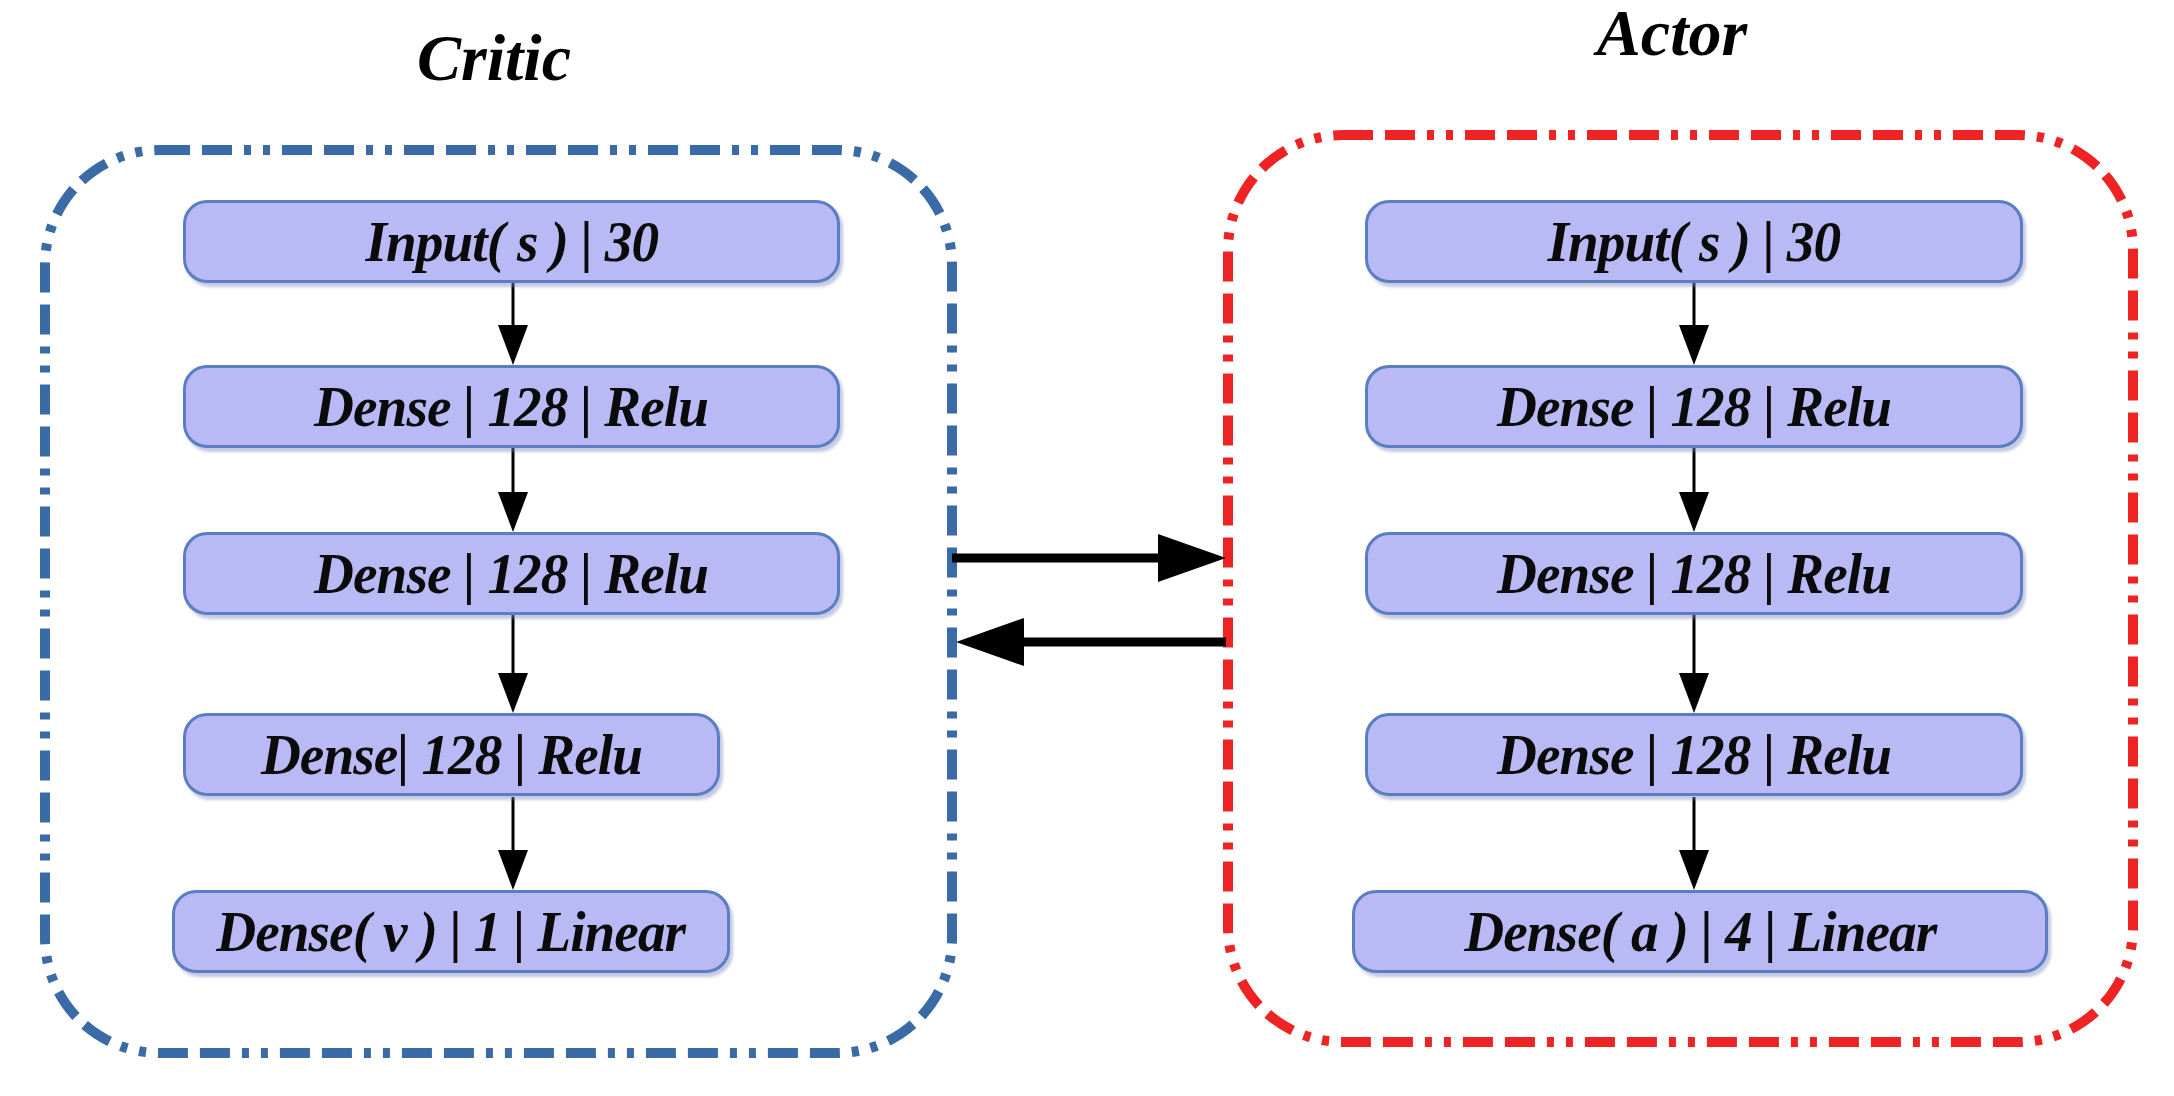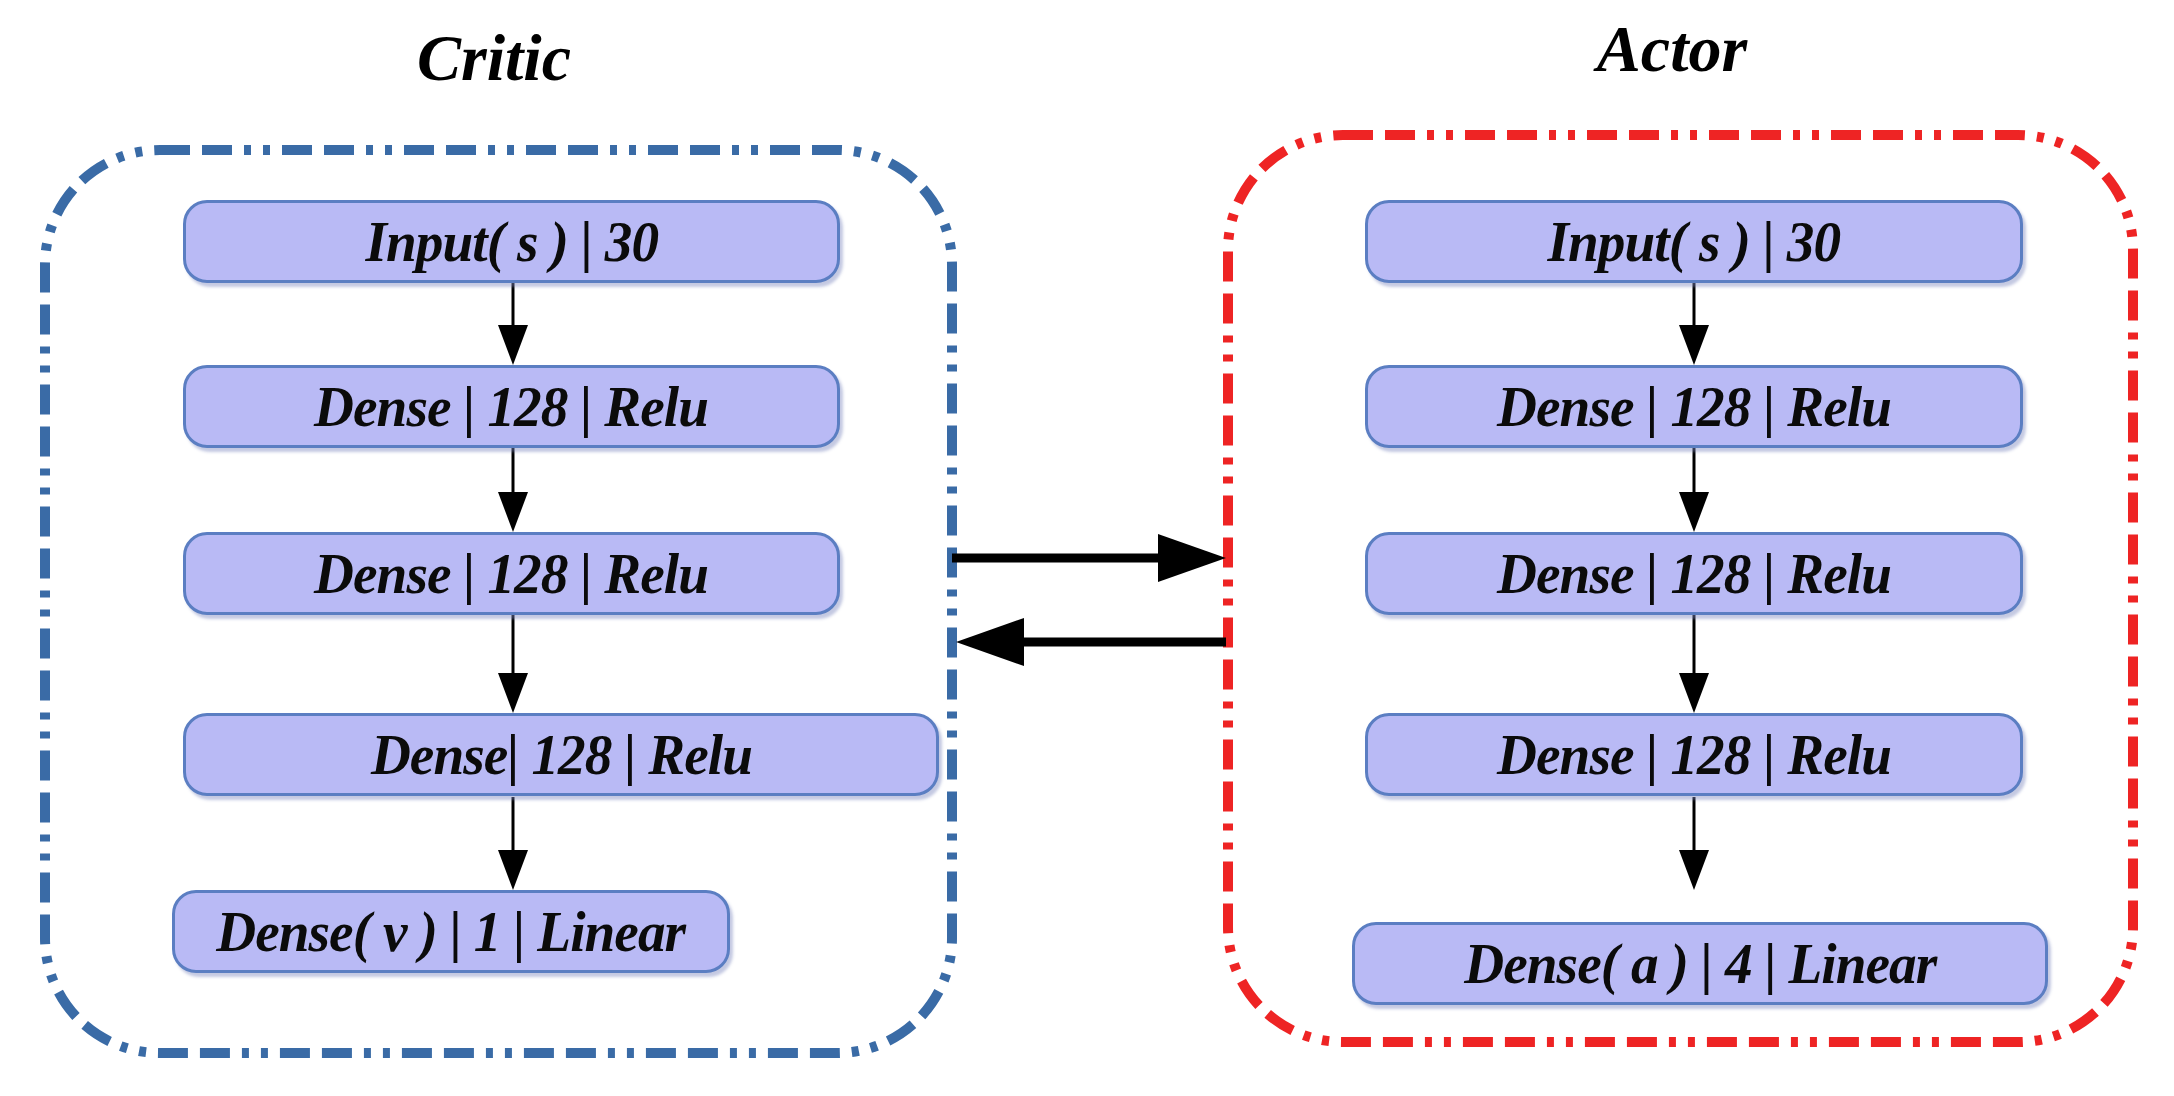--- a/index.html
+++ b/index.html
@@ -111,38 +111,38 @@
 
   <div class="layer-box" style="left:183px; top:200px; width:657px;">
     <span class="layer-text">Input( s ) | 30</span>
   </div>
   <div class="layer-box" style="left:183px; top:365px; width:657px;">
     <span class="layer-text">Dense | 128 | Relu</span>
   </div>
   <div class="layer-box" style="left:183px; top:532px; width:657px;">
     <span class="layer-text">Dense | 128 | Relu</span>
   </div>
-  <div class="layer-box" style="left:183px; top:713px; width:756px;">
+  <div class="layer-box" style="left:183px; top:713px; width:537px;">
     <span class="layer-text">Dense| 128 | Relu</span>
   </div>
   <div class="layer-box" style="left:172px; top:890px; width:558px;">
     <span class="layer-text">Dense( v ) | 1 | Linear</span>
   </div>
 
-  <div class="panel-title" style="left:1552px; top:16px;">Actor</div>
+  <div class="panel-title" style="left:1552px; top:0;">Actor</div>
 
   <div class="layer-box" style="left:1365px; top:200px; width:658px;">
     <span class="layer-text">Input( s ) | 30</span>
   </div>
   <div class="layer-box" style="left:1365px; top:365px; width:658px;">
     <span class="layer-text">Dense | 128 | Relu</span>
   </div>
   <div class="layer-box" style="left:1365px; top:532px; width:658px;">
     <span class="layer-text">Dense | 128 | Relu</span>
   </div>
   <div class="layer-box" style="left:1365px; top:713px; width:658px;">
     <span class="layer-text">Dense | 128 | Relu</span>
   </div>
-  <div class="layer-box" style="left:1352px; top:922px; width:696px;">
+  <div class="layer-box" style="left:1352px; top:890px; width:696px;">
     <span class="layer-text">Dense( a ) | 4 | Linear</span>
   </div>
 
 </div>
 
 </body></html>

